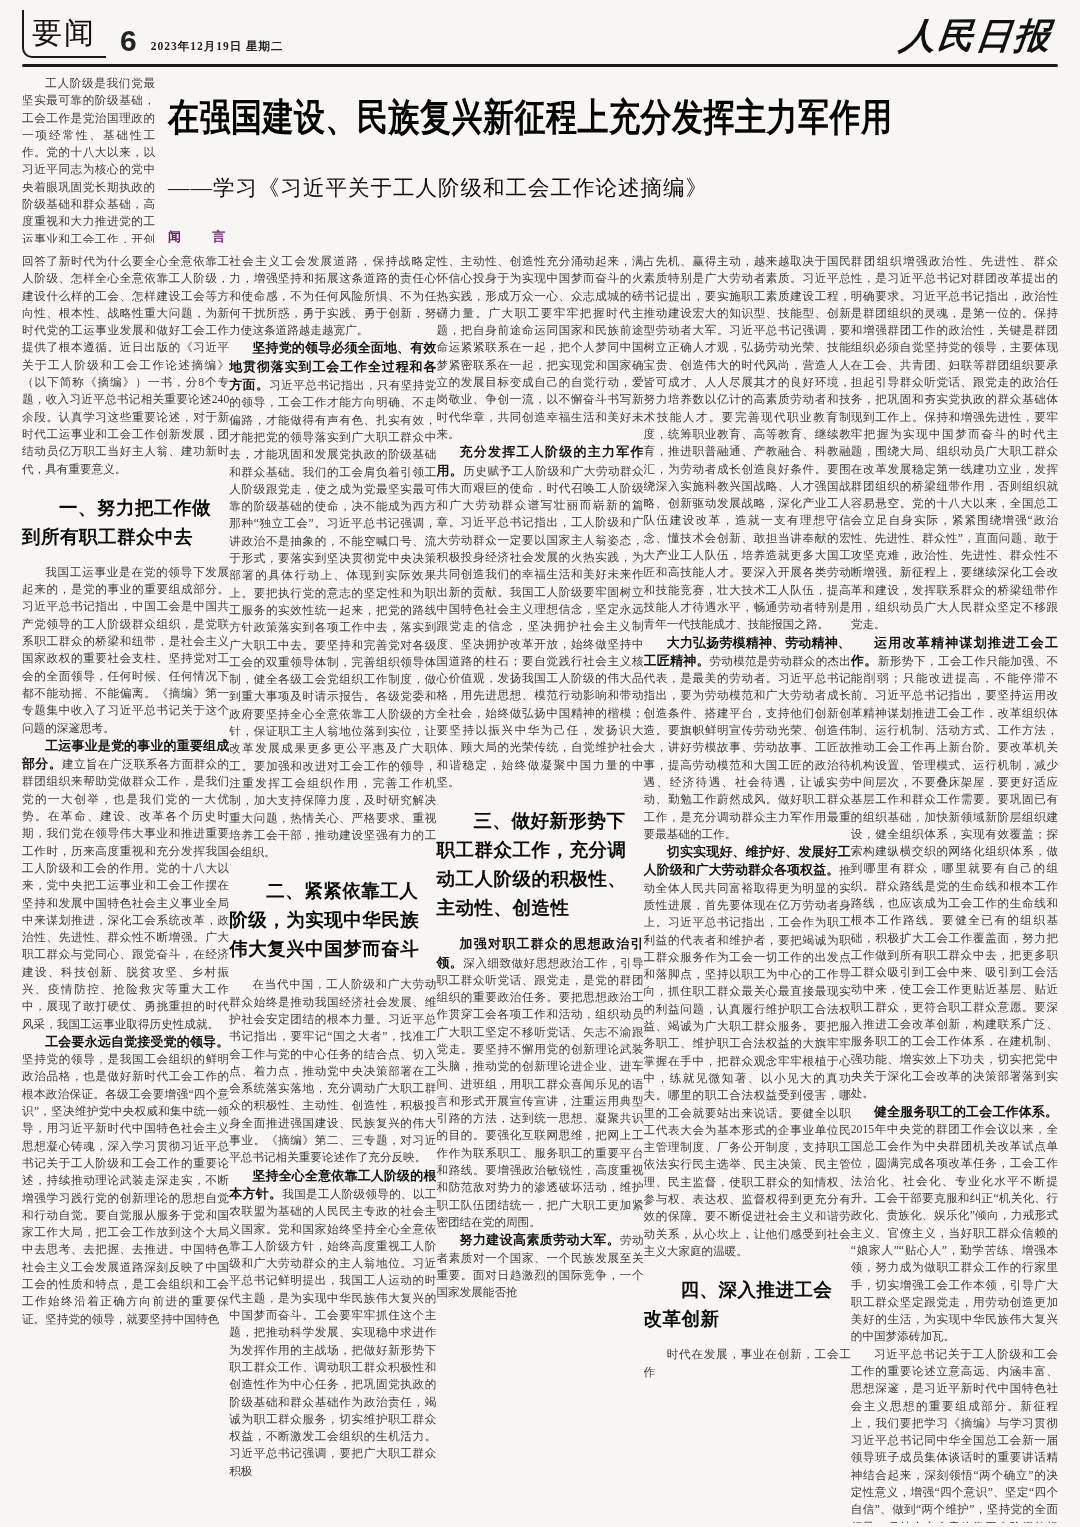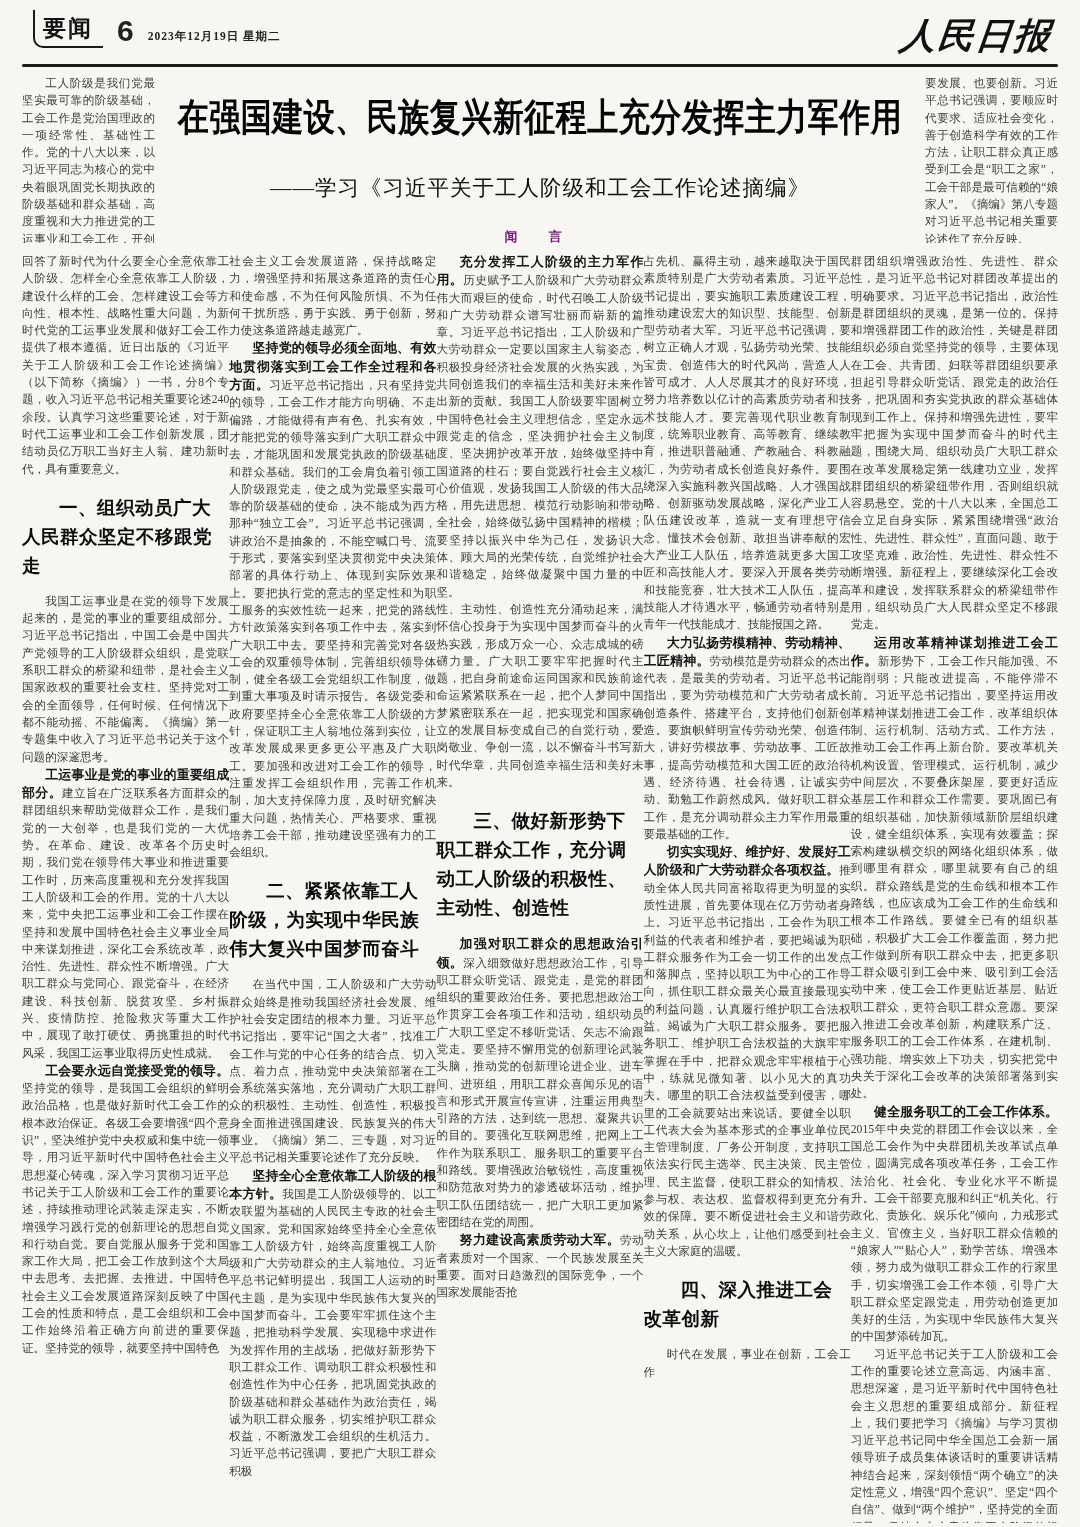--- a/index.html
+++ b/index.html
@@ -13,44 +13,44 @@
   body{font-family:"Liberation Serif","DejaVu Serif",serif;}
   .page{
     width:1080px;height:1527px;margin:0 auto;background:var(--paper);
     padding:10px 22px 16px 22px;position:relative;overflow:hidden;
     box-shadow:0 0 6px rgba(0,0,0,.25);
   }
   
   .masthead{position:relative;height:52px;}
   .mast-left{display:flex;align-items:flex-end;gap:14px;}
   .section-box{
-    font-family:"Liberation Sans","DejaVu Sans",sans-serif;font-weight:700;
-    font-size:23px;color:var(--ink-dark);padding:3px 10px 2px 8px;
+    font-family:"Liberation Sans","DejaVu Sans",sans-serif;font-weight:400;
+    font-size:30px;color:var(--ink-dark);padding:3px 10px 2px 8px;
     border-left:2.5px solid var(--rule);border-bottom:2.5px solid var(--rule);
-    border-bottom-left-radius:10px;letter-spacing:2px;margin-left:11px;
+    border-bottom-left-radius:10px;letter-spacing:2px;
   }
   .page-num{
     font-family:"Liberation Sans","DejaVu Sans",sans-serif;font-weight:700;
     font-size:30px;color:#222;line-height:1;padding-bottom:2px;
   }
   .mast-date{
     font-family:Liberation Serif, serif;font-weight:700;
     font-size:11.5px;color:#222;letter-spacing:1px;padding-bottom:4px;
   }
   .paper-name{
     position:absolute;right:6px;top:2px;
     font-family:"DejaVu Serif","Liberation Serif",serif;
     font-weight:700;font-style:italic;font-size:36px;color:#111;
     letter-spacing:2px;transform:skewX(-6deg);
   }
   .mast-rule{height:3px;background:var(--rule);border-radius:2px;margin-top:2px;}
   
   .band-a{display:flex;gap:13px;margin-top:8px;height:168px;}
   .col-narrow{width:133px;overflow:hidden;}
-  .headline-block{flex:1;text-align:center;padding-top:22px;}
+  .headline-block{flex:1;text-align:left;padding-top:22px;}
   .main-title{
     font-family:"Liberation Sans","DejaVu Sans",sans-serif;font-weight:900;
     font-size:31px;letter-spacing:.5px;color:#050505;white-space:nowrap;
     transform:scaleY(1.22);transform-origin:center;
   }
   .sub-title{
     margin-top:34px;font-weight:400;font-size:21.5px;color:#101010;
     letter-spacing:1px;
   }
   .byline{
@@ -87,43 +87,40 @@
 
   <div class="band-a">
     <div class="col-narrow copy">
         <p class="para">工人阶级是我们党最坚实最可靠的阶级基础，工会工作是党治国理政的一项经常性、基础性工作。党的十八大以来，以习近平同志为核心的党中央着眼巩固党长期执政的阶级基础和群众基础，高度重视和大力推进党的工运事业和工会工作，开创了新时代工运事业和工会工作新局面。习近平总书记围绕工人阶级和工会工作发表的一系列重要论述，深刻</p>
       </div>
     <div class="headline-block">
       <div class="main-title">在强国建设、民族复兴新征程上充分发挥主力军作用</div>
       <div class="sub-title">——学习《习近平关于工人阶级和工会工作论述摘编》</div>
       <div class="byline">闻 言</div>
     </div>
-    <div class="col-narrow copy">
-        <p class="para cont">要发展、也要创新。习近平总书记强调，要顺应时代要求、适应社会变化，善于创造科学有效的工作方法，让职工群众真正感受到工会是“职工之家”，工会干部是最可信赖的“娘家人”。《摘编》第八专题对习近平总书记相关重要论述作了充分反映。</p>
-      </div>
   </div>
 
   <div class="band-b">
     <div class="col-wide copy">
         <p class="para cont">回答了新时代为什么要全心全意依靠工人阶级、怎样全心全意依靠工人阶级，建设什么样的工会、怎样建设工会等方向性、根本性、战略性重大问题，为新时代党的工运事业发展和做好工会工作提供了根本遵循。近日出版的《习近平关于工人阶级和工会工作论述摘编》（以下简称《摘编》）一书，分8个专题，收入习近平总书记相关重要论述240余段。认真学习这些重要论述，对于新时代工运事业和工会工作创新发展，团结动员亿万职工当好主人翁、建功新时代，具有重要意义。</p>
-        <div class="sec-heading">一、组织动员广大人民群众坚定不移跟党走</div>
+        <div class="sec-heading">一、努力把工作做到所有职工群众中去</div>
         <p class="para">我国工运事业是在党的领导下发展起来的，是党的事业的重要组成部分。习近平总书记指出，中国工会是中国共产党领导的工人阶级群众组织，是党联系职工群众的桥梁和纽带，是社会主义国家政权的重要社会支柱。坚持党对工会的全面领导，任何时候、任何情况下都不能动摇、不能偏离。《摘编》第一专题集中收入了习近平总书记关于这个问题的深邃思考。</p>
         <p class="para"><strong>工运事业是党的事业的重要组成部分。</strong>建立旨在广泛联系各方面群众的群团组织来帮助党做群众工作，是我们党的一大创举，也是我们党的一大优势。在革命、建设、改革各个历史时期，我们党在领导伟大事业和推进重要工作时，历来高度重视和充分发挥我国工人阶级和工会的作用。党的十八大以来，党中央把工运事业和工会工作摆在坚持和发展中国特色社会主义事业全局中来谋划推进，深化工会系统改革，政治性、先进性、群众性不断增强。广大职工群众与党同心、跟党奋斗，在经济建设、科技创新、脱贫攻坚、乡村振兴、疫情防控、抢险救灾等重大工作中，展现了敢打硬仗、勇挑重担的时代风采，我国工运事业取得历史性成就。</p>
         <p class="para"><strong>工会要永远自觉接受党的领导。</strong>坚持党的领导，是我国工会组织的鲜明政治品格，也是做好新时代工会工作的根本政治保证。各级工会要增强“四个意识”，坚决维护党中央权威和集中统一领导，用习近平新时代中国特色社会主义思想凝心铸魂，深入学习贯彻习近平总书记关于工人阶级和工会工作的重要论述，持续推动理论武装走深走实，不断增强学习践行党的创新理论的思想自觉和行动自觉。要自觉服从服务于党和国家工作大局，把工会工作放到这个大局中去思考、去把握、去推进。中国特色社会主义工会发展道路深刻反映了中国工会的性质和特点，是工会组织和工会工作始终沿着正确方向前进的重要保证。坚持党的领导，就要坚持中国特色</p>
       </div>
     <div class="col-wide copy">
         <p class="para cont">社会主义工会发展道路，保持战略定力，增强坚持和拓展这条道路的责任心和使命感，不为任何风险所惧、不为任何干扰所惑，勇于实践、勇于创新，努力使这条道路越走越宽广。</p>
         <p class="para"><strong>坚持党的领导必须全面地、有效地贯彻落实到工会工作全过程和各方面。</strong>习近平总书记指出，只有坚持党的领导，工会工作才能方向明确、不走偏路，才能做得有声有色、扎实有效，才能把党的领导落实到广大职工群众中去，才能巩固和发展党执政的阶级基础和群众基础。我们的工会肩负着引领工人阶级跟党走，使之成为党最坚实最可靠的阶级基础的使命，决不能成为西方那种“独立工会”。习近平总书记强调，讲政治不是抽象的，不能空喊口号、流于形式，要落实到坚决贯彻党中央决策部署的具体行动上、体现到实际效果上。要把执行党的意志的坚定性和为职工服务的实效性统一起来，把党的路线方针政策落实到各项工作中去，落实到广大职工中去。要坚持和完善党对各级工会的双重领导体制，完善组织领导体制，健全各级工会党组织工作制度，做到重大事项及时请示报告。各级党委和政府要坚持全心全意依靠工人阶级的方针，保证职工主人翁地位落到实位，让改革发展成果更多更公平惠及广大职工。要加强和改进对工会工作的领导，注重发挥工会组织作用，完善工作机制，加大支持保障力度，及时研究解决重大问题，热情关心、严格要求、重视培养工会干部，推动建设坚强有力的工会组织。</p>
         <div class="sec-heading">二、紧紧依靠工人阶级，为实现中华民族伟大复兴中国梦而奋斗</div>
         <p class="para">在当代中国，工人阶级和广大劳动群众始终是推动我国经济社会发展、维护社会安定团结的根本力量。习近平总书记指出，要牢记“国之大者”，找准工会工作与党的中心任务的结合点、切入点、着力点，推动党中央决策部署在工会系统落实落地，充分调动广大职工群众的积极性、主动性、创造性，积极投身全面推进强国建设、民族复兴的伟大事业。《摘编》第二、三专题，对习近平总书记相关重要论述作了充分反映。</p>
         <p class="para"><strong>坚持全心全意依靠工人阶级的根本方针。</strong>我国是工人阶级领导的、以工农联盟为基础的人民民主专政的社会主义国家。党和国家始终坚持全心全意依靠工人阶级方针，始终高度重视工人阶级和广大劳动群众的主人翁地位。习近平总书记鲜明提出，我国工人运动的时代主题，是为实现中华民族伟大复兴的中国梦而奋斗。工会要牢牢抓住这个主题，把推动科学发展、实现稳中求进作为发挥作用的主战场，把做好新形势下职工群众工作、调动职工群众积极性和创造性作为中心任务，把巩固党执政的阶级基础和群众基础作为政治责任，竭诚为职工群众服务，切实维护职工群众权益，不断激发工会组织的生机活力。习近平总书记强调，要把广大职工群众积极</p>
       </div>
     <div class="col-wide copy">
+        <p class="para cont">性、主动性、创造性充分涌动起来，满怀信心投身于为实现中国梦而奋斗的火热实践，形成万众一心、众志成城的磅礴力量。广大职工要牢牢把握时代主题，把自身前途命运同国家和民族前途命运紧紧联系在一起，把个人梦同中国梦紧密联系在一起，把实现党和国家确立的发展目标变成自己的自觉行动，爱岗敬业、争创一流，以不懈奋斗书写新时代华章，共同创造幸福生活和美好未来。</p>
         <p class="para"><strong>充分发挥工人阶级的主力军作用。</strong>历史赋予工人阶级和广大劳动群众伟大而艰巨的使命，时代召唤工人阶级和广大劳动群众谱写壮丽而崭新的篇章。习近平总书记指出，工人阶级和广大劳动群众一定要以国家主人翁姿态，积极投身经济社会发展的火热实践，为共同创造我们的幸福生活和美好未来作出新的贡献。我国工人阶级要牢固树立中国特色社会主义理想信念，坚定永远跟党走的信念，坚决拥护社会主义制度、坚决拥护改革开放，始终做坚持中国道路的柱石；要自觉践行社会主义核心价值观，发扬我国工人阶级的伟大品格，用先进思想、模范行动影响和带动全社会，始终做弘扬中国精神的楷模；要坚持以振兴中华为己任，发扬识大体、顾大局的光荣传统，自觉维护社会和谐稳定，始终做凝聚中国力量的中坚。</p>
-        <p class="para cont">性、主动性、创造性充分涌动起来，满怀信心投身于为实现中国梦而奋斗的火热实践，形成万众一心、众志成城的磅礴力量。广大职工要牢牢把握时代主题，把自身前途命运同国家和民族前途命运紧紧联系在一起，把个人梦同中国梦紧密联系在一起，把实现党和国家确立的发展目标变成自己的自觉行动，爱岗敬业、争创一流，以不懈奋斗书写新时代华章，共同创造幸福生活和美好未来。</p>
         <div class="sec-heading">三、做好新形势下职工群众工作，充分调动工人阶级的积极性、主动性、创造性</div>
         <p class="para"><strong>加强对职工群众的思想政治引领。</strong>深入细致做好思想政治工作，引导职工群众听党话、跟党走，是党的群团组织的重要政治任务。要把思想政治工作贯穿工会各项工作和活动，组织动员广大职工坚定不移听党话、矢志不渝跟党走。要坚持不懈用党的创新理论武装头脑，推动党的创新理论进企业、进车间、进班组，用职工群众喜闻乐见的语言和形式开展宣传宣讲，注重运用典型引路的方法，达到统一思想、凝聚共识的目的。要强化互联网思维，把网上工作作为联系职工、服务职工的重要平台和路线。要增强政治敏锐性，高度重视和防范敌对势力的渗透破坏活动，维护职工队伍团结统一，把广大职工更加紧密团结在党的周围。</p>
         <p class="para"><strong>努力建设高素质劳动大军。</strong>劳动者素质对一个国家、一个民族发展至关重要。面对日趋激烈的国际竞争，一个国家发展能否抢</p>
       </div>
     <div class="col-wide copy">
         <p class="para cont">占先机、赢得主动，越来越取决于国民素质特别是广大劳动者素质。习近平总书记提出，要实施职工素质建设工程，推动建设宏大的知识型、技能型、创新型劳动者大军。习近平总书记强调，要树立正确人才观，弘扬劳动光荣、技能宝贵、创造伟大的时代风尚，营造人人皆可成才、人人尽展其才的良好环境，努力培养数以亿计的高素质劳动者和技术技能人才。要完善现代职业教育制度，统筹职业教育、高等教育、继续教育，推进职普融通、产教融合、科教融汇，为劳动者成长创造良好条件。要围绕深入实施科教兴国战略、人才强国战略、创新驱动发展战略，深化产业工人队伍建设改革，造就一支有理想守信念、懂技术会创新、敢担当讲奉献的宏大产业工人队伍，培养造就更多大国工匠和高技能人才。要深入开展各类劳动和技能竞赛，壮大技术工人队伍，提高技能人才待遇水平，畅通劳动者特别是青年一代技能成才、技能报国之路。</p>
         <p class="para"><strong>大力弘扬劳模精神、劳动精神、工匠精神。</strong>劳动模范是劳动群众的杰出代表，是最美的劳动者。习近平总书记指出，要为劳动模范和广大劳动者成长创造条件、搭建平台，支持他们创新创造。要旗帜鲜明宣传劳动光荣、创造伟大，讲好劳模故事、劳动故事、工匠故事，提高劳动模范和大国工匠的政治待遇、经济待遇、社会待遇，让诚实劳动、勤勉工作蔚然成风。做好职工群众工作，是充分调动群众主力军作用最重要最基础的工作。</p>
         <p class="para"><strong>切实实现好、维护好、发展好工人阶级和广大劳动群众各项权益。</strong>推动全体人民共同富裕取得更为明显的实质性进展，首先要体现在亿万劳动者身上。习近平总书记指出，工会作为职工利益的代表者和维护者，要把竭诚为职工群众服务作为工会一切工作的出发点和落脚点，坚持以职工为中心的工作导向，抓住职工群众最关心最直接最现实的利益问题，认真履行维护职工合法权益、竭诚为广大职工群众服务。要把服务职工、维护职工合法权益的大旗牢牢掌握在手中，把群众观念牢牢根植于心中，练就见微知著、以小见大的真功夫。哪里的职工合法权益受到侵害，哪里的工会就要站出来说话。要健全以职工代表大会为基本形式的企事业单位民主管理制度、厂务公开制度，支持职工依法实行民主选举、民主决策、民主管理、民主监督，使职工群众的知情权、参与权、表达权、监督权得到更充分有效的保障。要不断促进社会主义和谐劳动关系，从心坎上，让他们感受到社会主义大家庭的温暖。</p>
         <div class="sec-heading">四、深入推进工会改革创新</div>
         <p class="para">时代在发展，事业在创新，工会工作</p>

